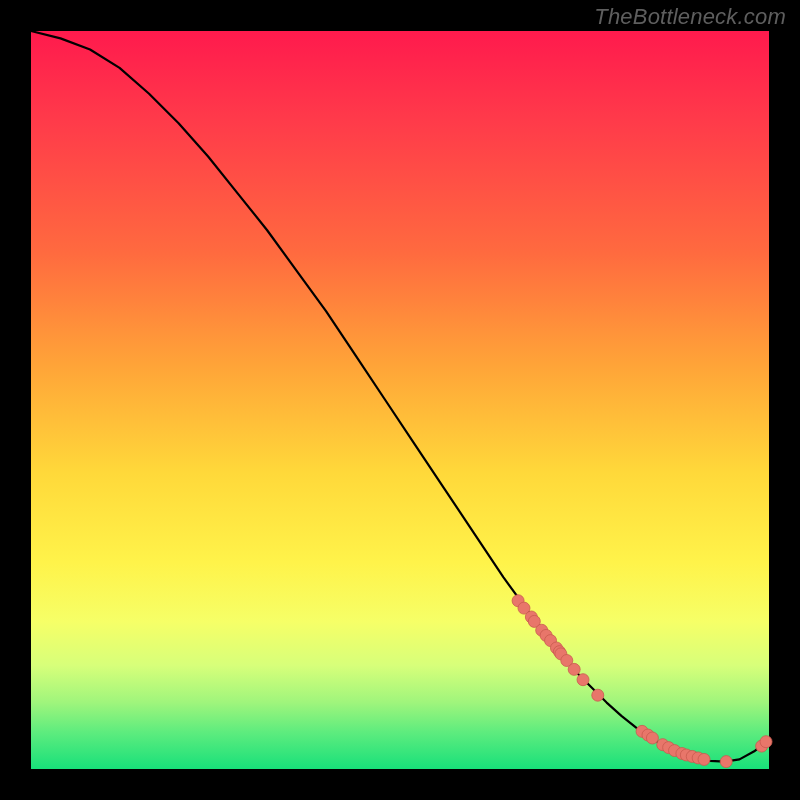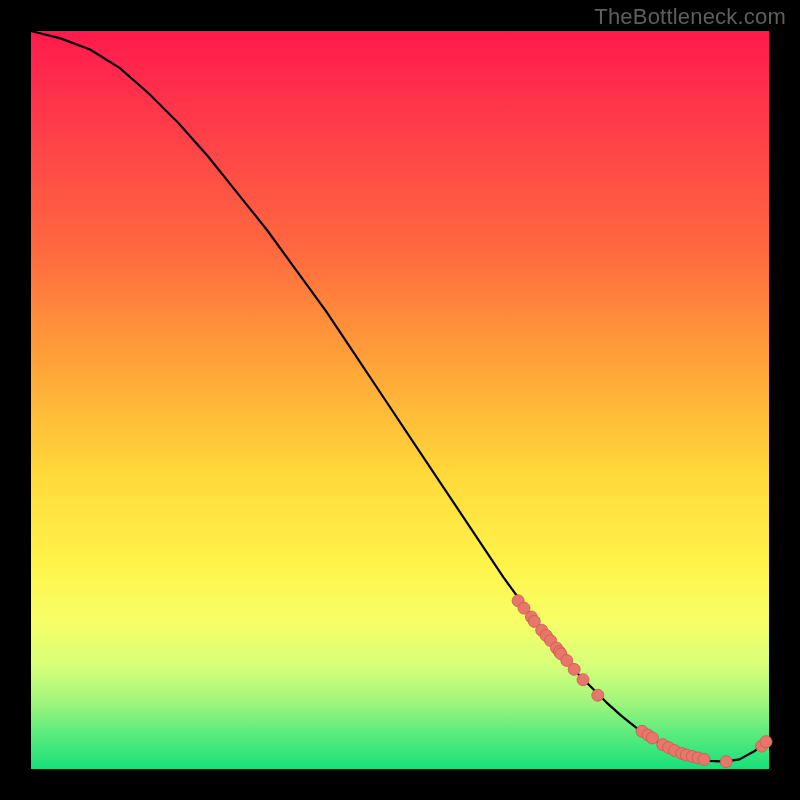--- a/index.html
+++ b/index.html
@@ -9,20 +9,21 @@
     height: 800px;
     background: #000;
     overflow: hidden;
     font-family: Arial, Helvetica, sans-serif;
   }
   .frame {
     position: relative;
     width: 800px;
     height: 708px;
     background: #000;
+    font-style: italic;
   }
   .watermark {
     position: absolute;
     top: 4px;
     right: 14px;
     color: #5e5e5e;
     font-size: 22px;
     font-weight: 400;
     letter-spacing: 0.2px;
     user-select: none;

